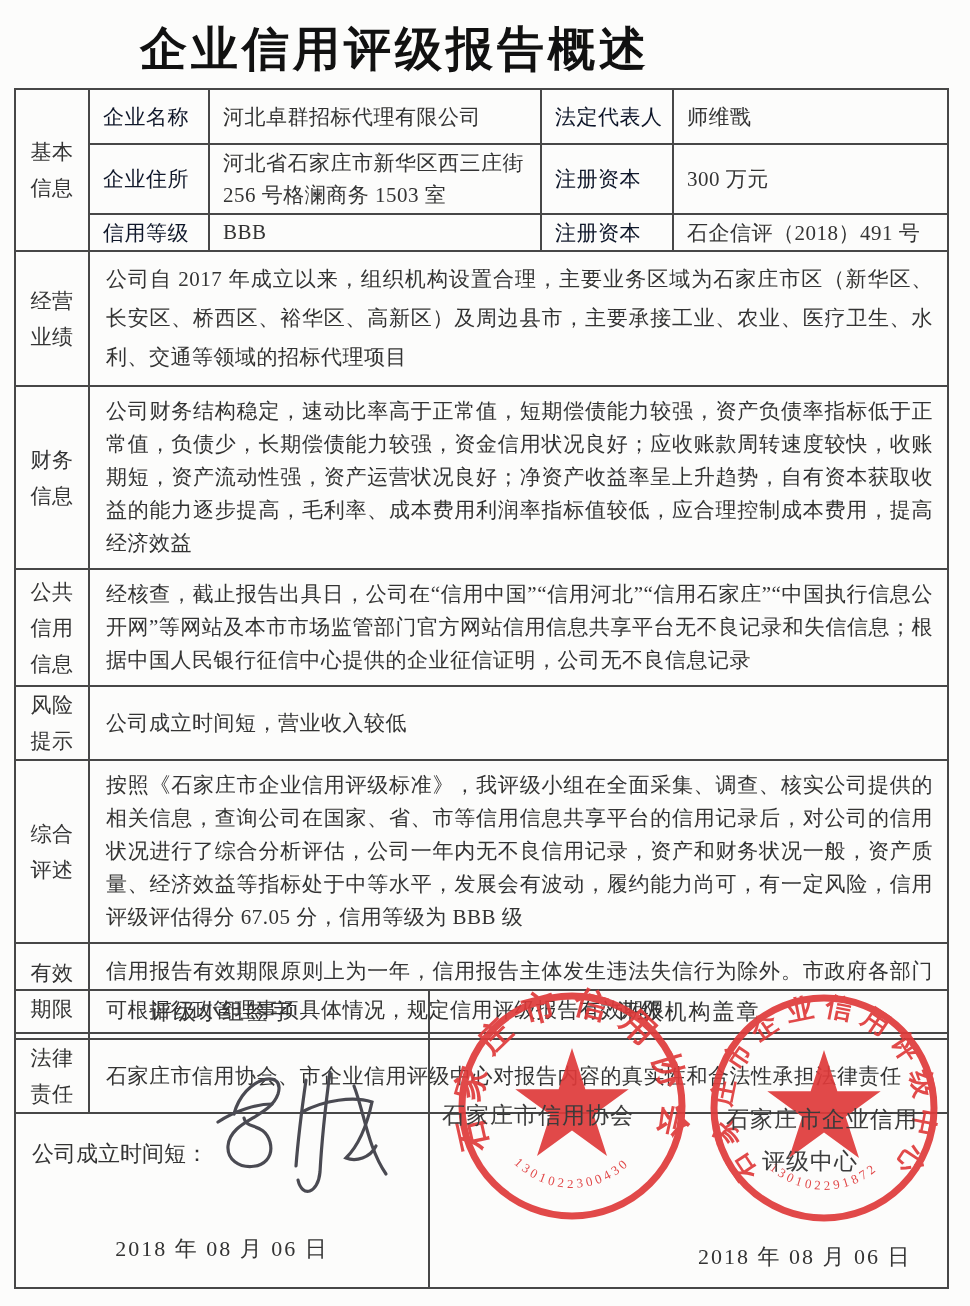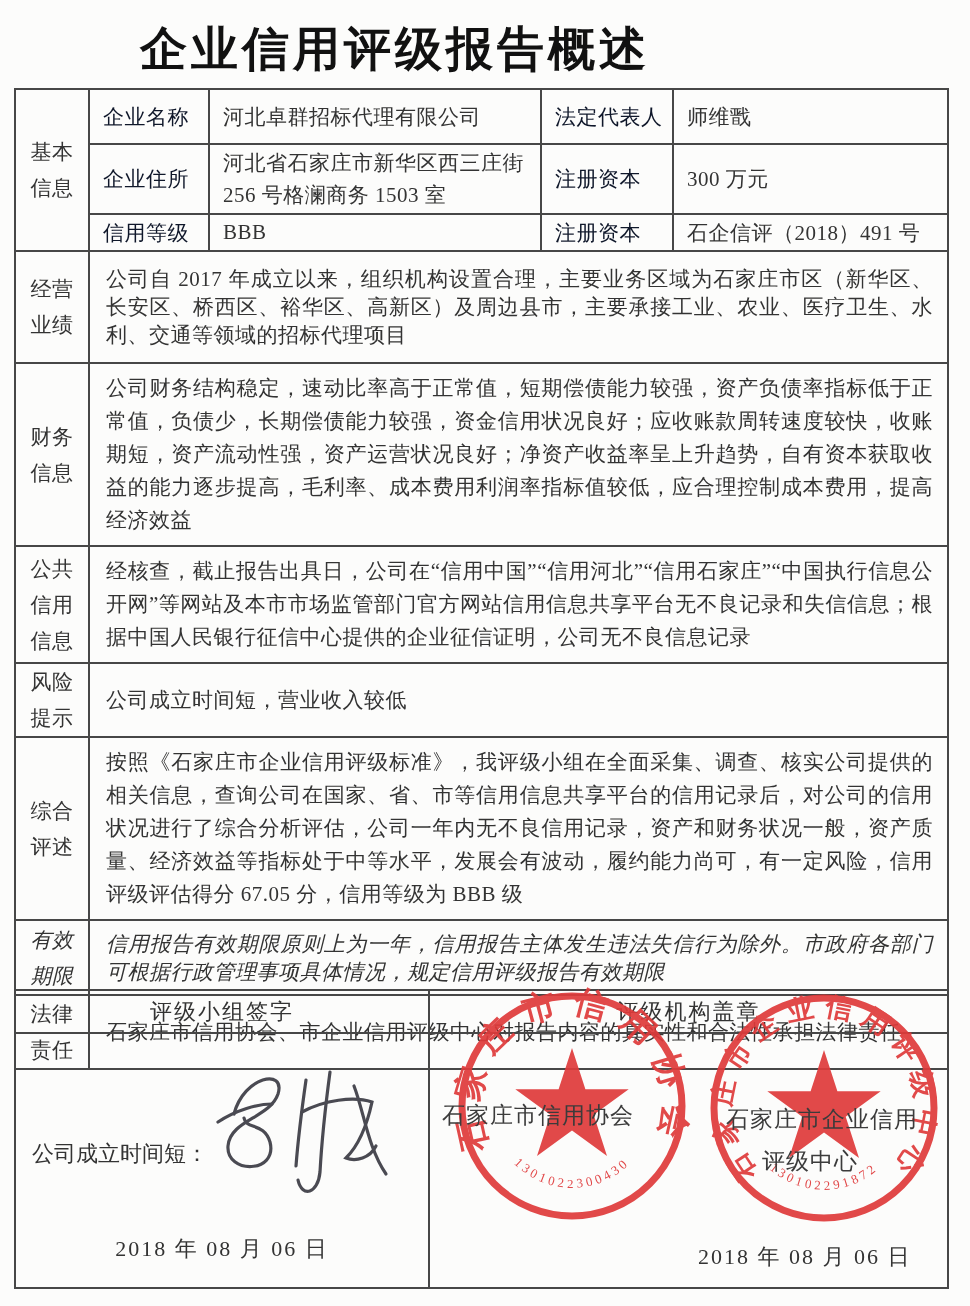--- a/index.html
+++ b/index.html
@@ -22,26 +22,26 @@
   td{border:2px solid #474747;vertical-align:middle;box-sizing:border-box;}
 
   .main{position:absolute;left:14px;top:88px;width:933px;}
   .main td{font-size:21px;letter-spacing:0.5px;}
   .rh{ 
     text-align:center;padding:0 13px;line-height:36px;color:#333;
   }
   .lbl{padding-left:13px;color:#0f172a;}
   .val{padding-left:13px;color:#333;}
   .para{
-    padding:8px 14px 8px 16px;line-height:28px;text-align:justify;color:#333;
+    padding:8px 14px 8px 16px;line-height:39px;text-align:justify;color:#333;
   }
   .para.tight{line-height:33px;}
   tr.r1{height:55px;} tr.r2{height:64px;} tr.r3{height:37px;}
   tr.r4{height:112px;} tr.r5{height:165px;} tr.r6{height:105px;}
-  tr.r7{height:60px;} tr.r8{height:170px;} tr.r9{height:75px;font-style:italic;} tr.r10{height:60px;}
+  tr.r7{height:60px;} tr.r8{height:170px;} tr.r9{height:75px;} tr.r10{height:60px;}
 
   .sig{position:absolute;left:14px;top:989px;width:933px;}
   .sig td{font-size:22px;}
   tr.sh{height:43px;}
   tr.sb{height:255px;}
   .sig .head-cell{text-align:center;letter-spacing:2px;color:#333;}
   .sigcell,.stampcell{position:relative;vertical-align:top;overflow:visible;}
 
   .signer-row{position:absolute;left:16px;top:105px;font-size:22px;color:#333;white-space:nowrap;}
   .sig-svg{position:absolute;left:190px;top:18px;}

